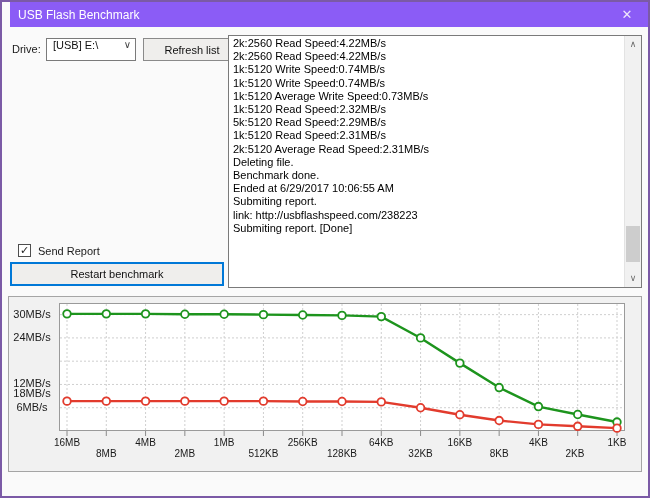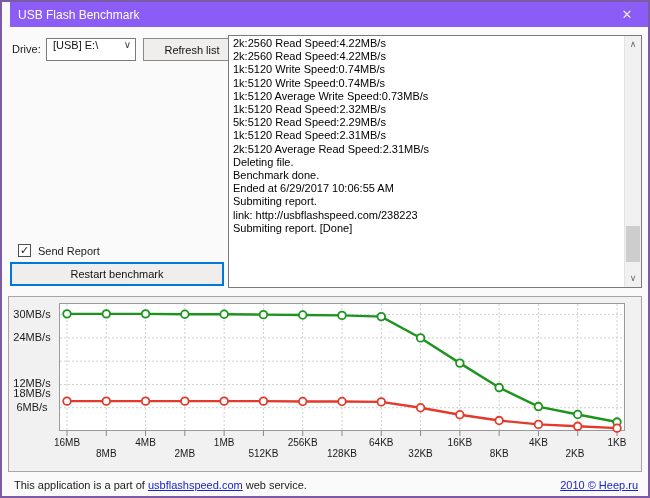--- a/index.html
+++ b/index.html
@@ -213,19 +213,15 @@
         <span class="xlab" style="left: 303px; top: 151px;">128KB</span>
         <span class="xlab" style="left: 342.286px; top: 140px;">64KB</span>
         <span class="xlab" style="left: 381.571px; top: 151px;">32KB</span>
         <span class="xlab" style="left: 420.857px; top: 140px;">16KB</span>
         <span class="xlab" style="left: 460.143px; top: 151px;">8KB</span>
         <span class="xlab" style="left: 499.429px; top: 140px;">4KB</span>
         <span class="xlab" style="left: 536px; top: 151px;">2KB</span>
         <span class="xlab" style="left: 578px; top: 140px;">1KB</span>
       </div>
 
-    <div class="footer">
-      <span class="left"><span>This application is a part of </span><a class="link">usbflashspeed.com</a><span> web service.</span></span>
-      <a class="link right">2010 © Heep.ru</a>
-    </div>
 
   </div>
 </div>
 
 </body></html>

